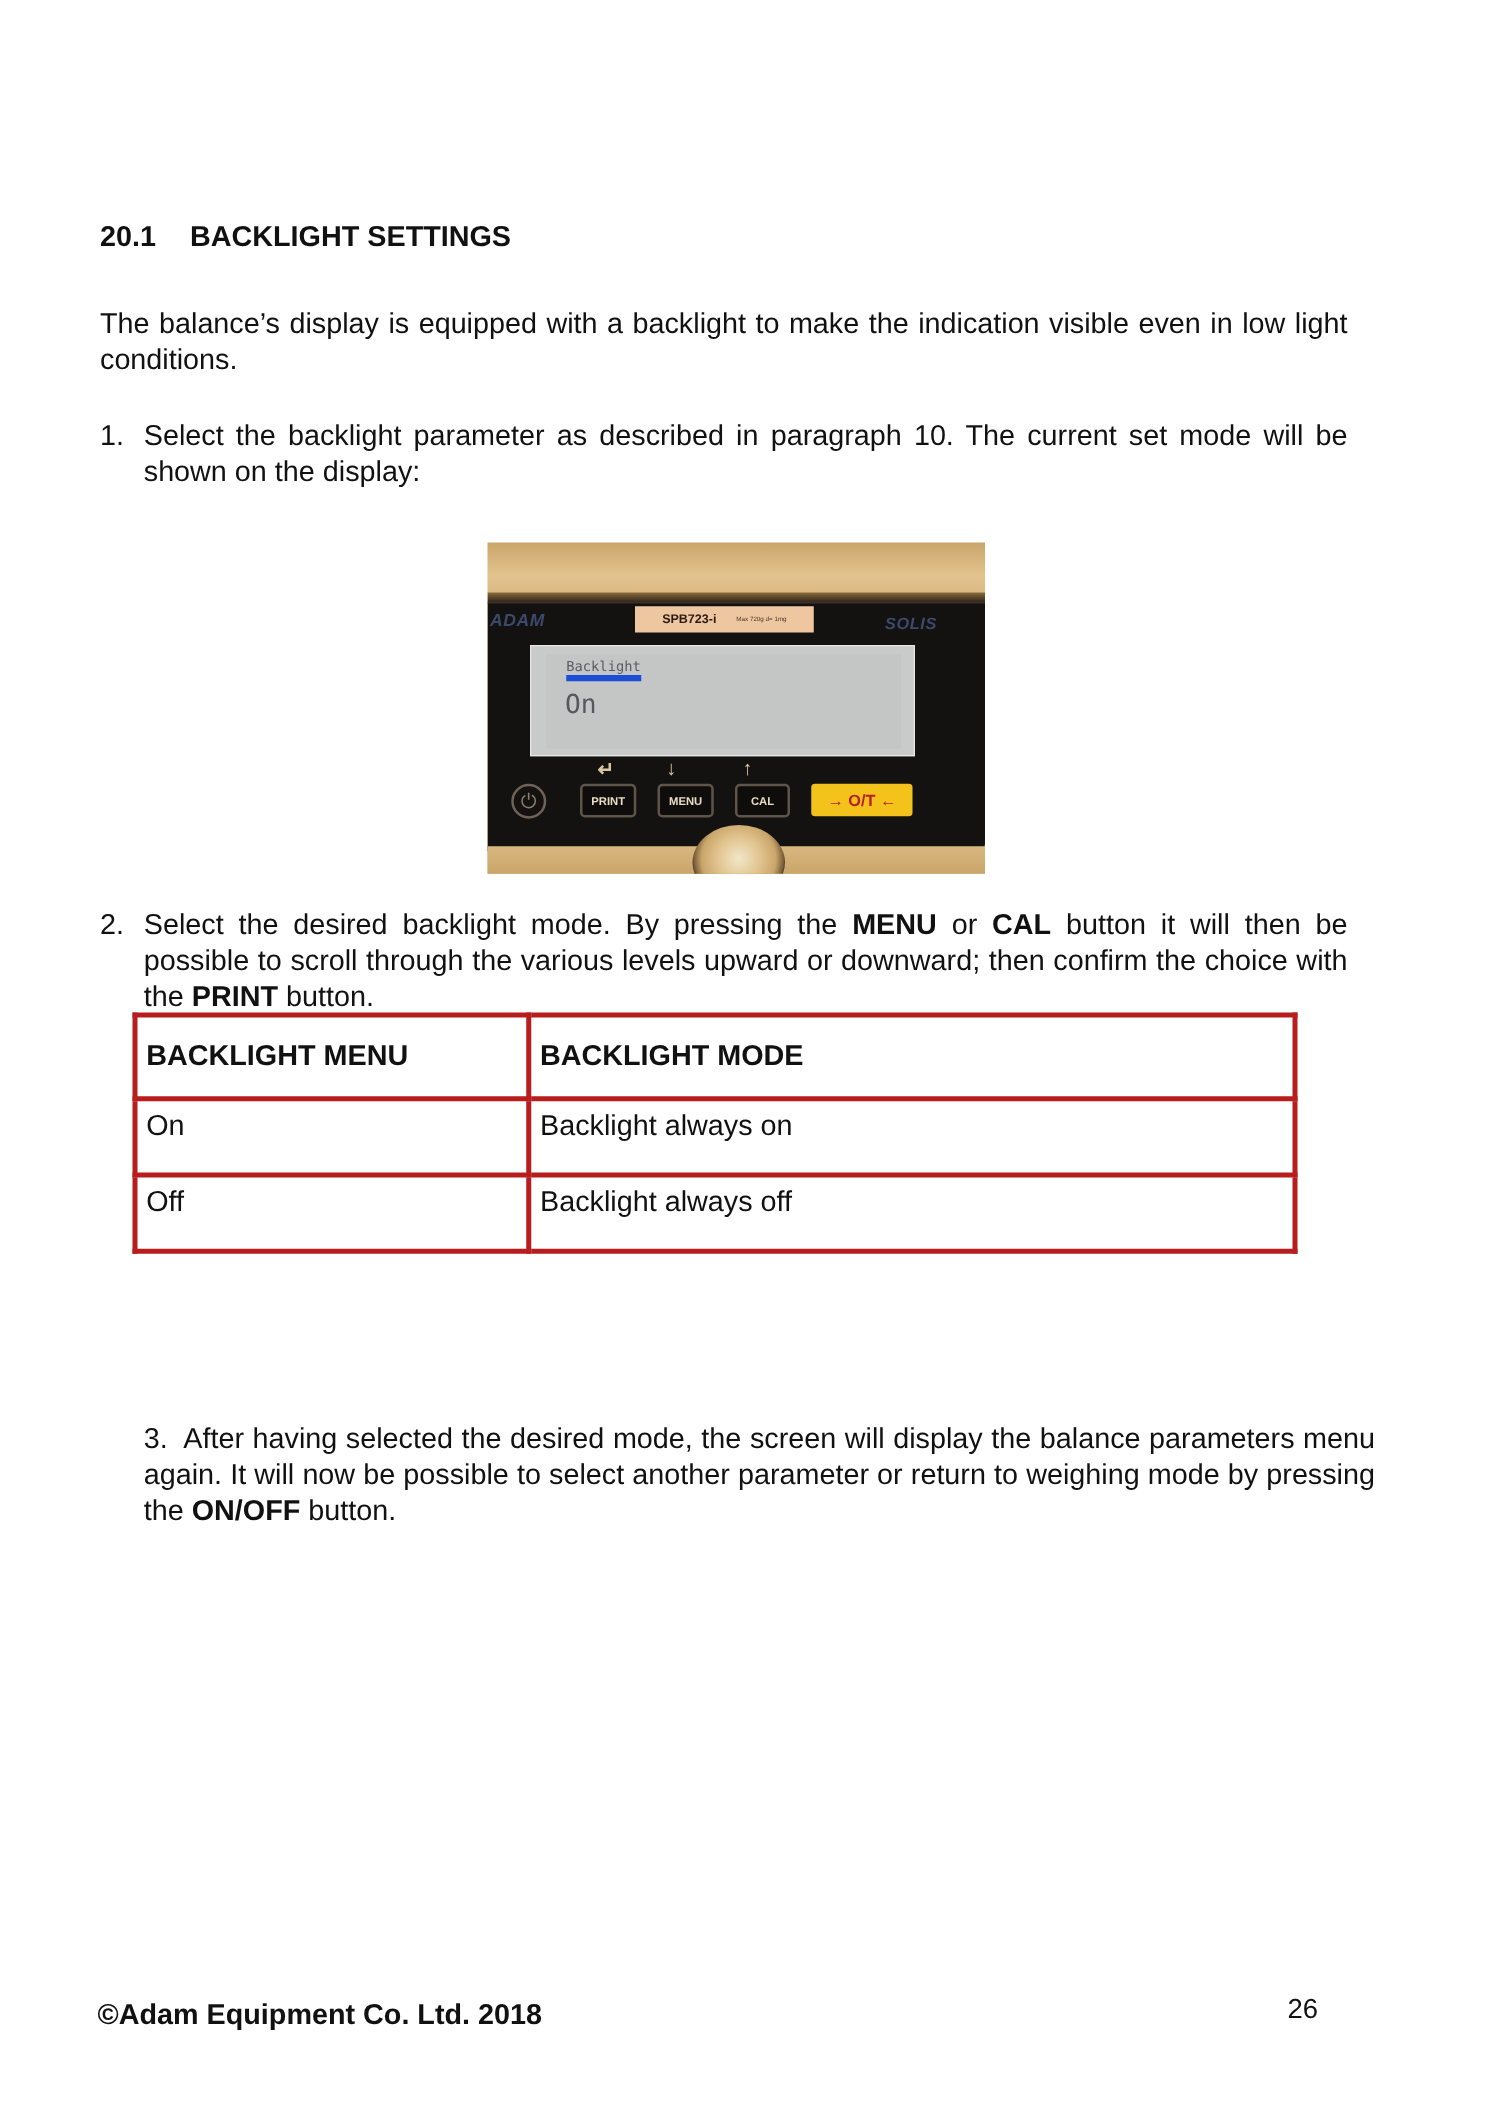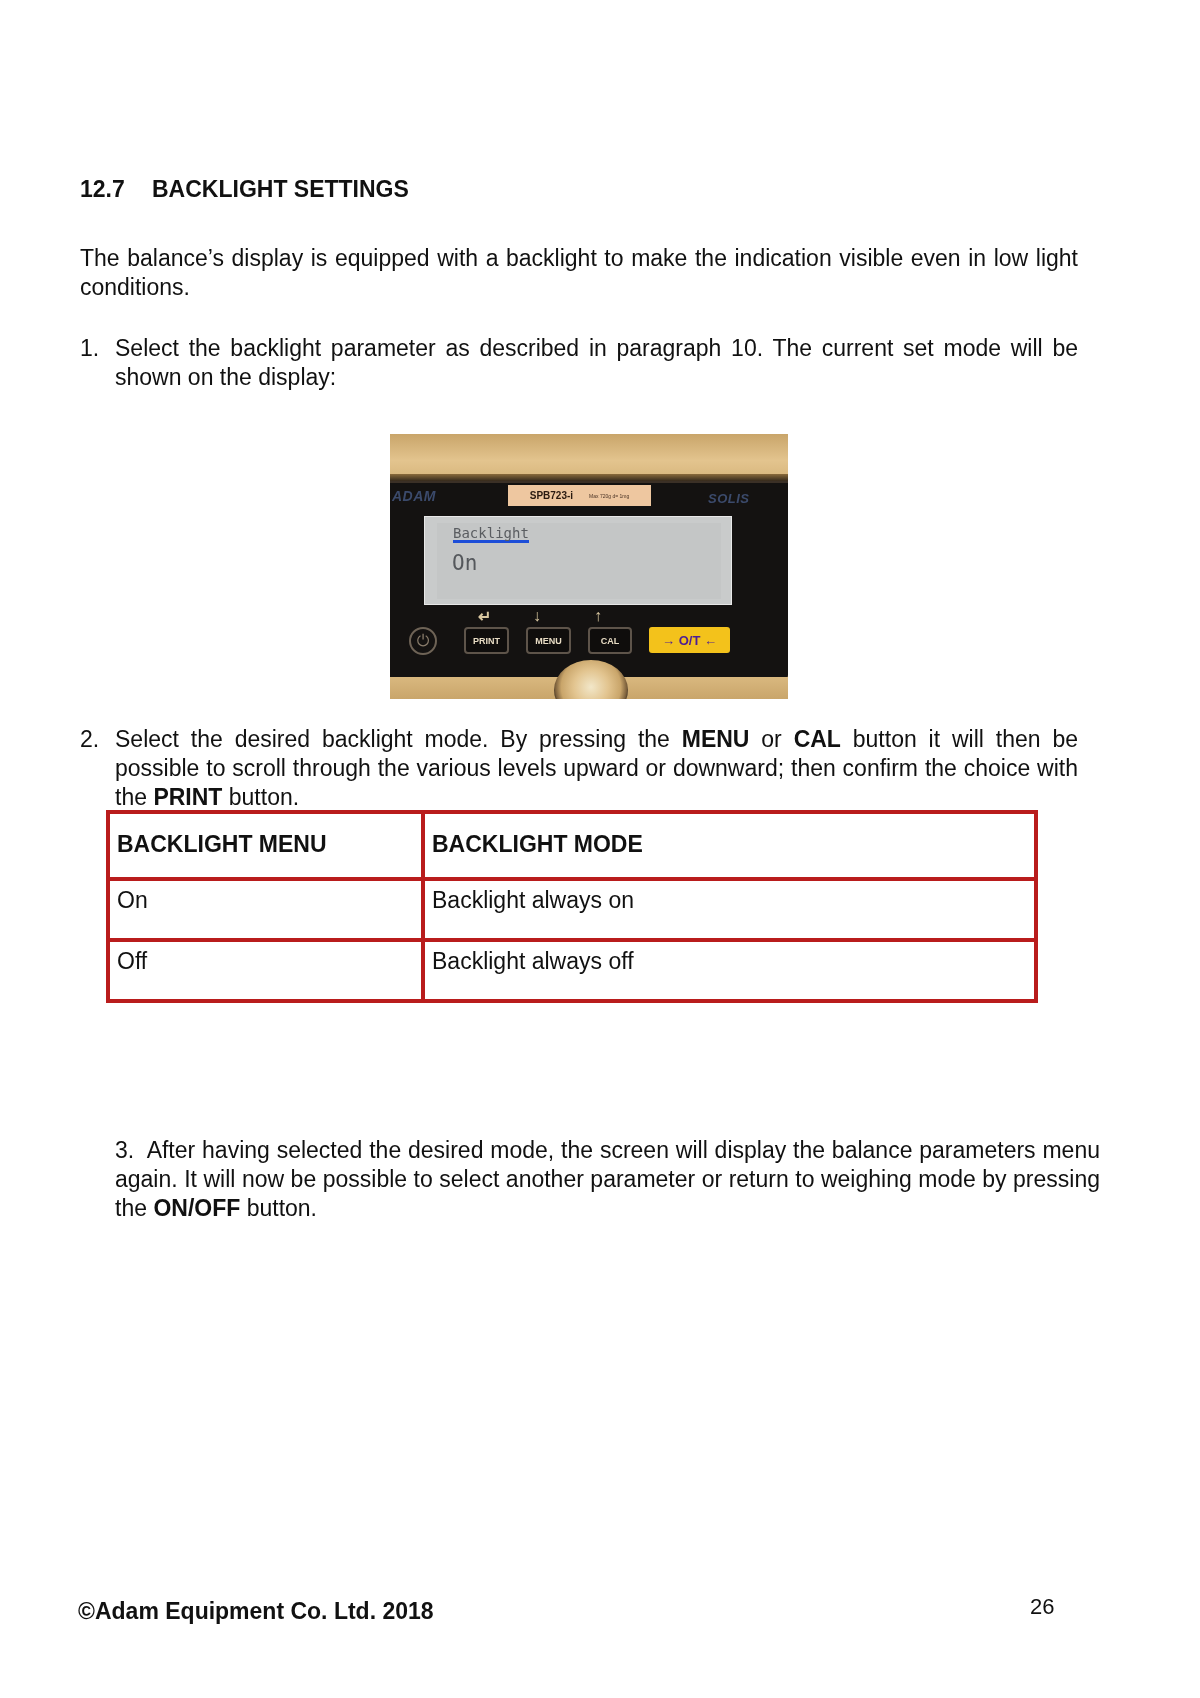--- a/index.html
+++ b/index.html
@@ -28,49 +28,49 @@
     .base { left: 0; top: 243px; width: 398px; height: 22px; background: linear-gradient(#d9b87f, #c9a56a); }
     .level-bump { left: 164px; top: 226px; width: 74px; height: 60px; border-radius: 50%;
                   background: radial-gradient(circle at 50% 45%, #f2e7c9 0%, #e2c48f 35%, #c9a56a 60%, #7b5f3b 72%, #141211 80%); }
     .brand-left { left: 2px; top: 54px; font-size: 14px; font-style: italic; font-weight: bold; color: #3b4a6b; letter-spacing: 0.5px; }
     .brand-right { left: 318px; top: 57px; font-size: 13px; font-style: italic; font-weight: bold; color: #3b4a6b; letter-spacing: 0.5px; }
     .plate { left: 118px; top: 51px; width: 143px; height: 21px; background: #eec7a0; display: flex; align-items: center; justify-content: center; gap: 16px; }
     .plate .model { font-size: 10px; font-weight: bold; color: #2a1a10; }
     .plate .spec { font-size: 5px; color: #4a3325; }
     .lcd { left: 34px; top: 82px; width: 308px; height: 89px; background: #c9cbcb; border: 1px solid #e8e8e8; box-sizing: border-box; }
     .lcd-inner { left: 12px; top: 6px; width: 284px; height: 76px; background: #c4c6c6; }
-    .lcd-title { left: 28px; top: 10px; font-family: "DejaVu Sans Mono", monospace; font-size: 14px; color: #5a5d61;
-                 border-bottom: 3px solid #1d4ed8; line-height: 13px; }
+    .lcd-title { left: 28px; top: 10px; font-family: "DejaVu Sans Mono", monospace; font-size: 11px; color: #5a5d61;
+                 border-bottom: 5px solid #1d4ed8; line-height: 13px; }
     .lcd-value { left: 27px; top: 34px; font-family: "DejaVu Sans Mono", monospace; font-size: 21px; color: #55585c; }
     .arrow { font-size: 16px; color: #d9c7a0; font-weight: bold; line-height: 16px; }
     .pwr { left: 19px; top: 193px; width: 28px; height: 28px; border-radius: 50%; border: 2px solid #6e6356;
            box-sizing: border-box; display: flex; align-items: center; justify-content: center; color: #8a7d6c; font-size: 16px; }
     .kbtn { height: 27px; top: 193px; border: 2px solid #5e544a; border-radius: 4px; box-sizing: border-box;
             background: #0f0d0c; color: #e8dcc4; font-size: 9px; font-weight: bold; display: flex; align-items: center; justify-content: center; }
     .otbtn { left: 259px; top: 193px; width: 81px; height: 26px; background: #f3c21b; border-radius: 3px;
-             color: #4c1d95; font-size: 13px; font-weight: bold; display: flex; align-items: center; justify-content: center; }
+             color: #b91c1c; font-size: 13px; font-weight: bold; display: flex; align-items: center; justify-content: center; }
 
     
     table.modes { position: absolute; left: 106px; top: 810px; width: 932px; border-collapse: collapse; }
     table.modes th, table.modes td { border: 4px solid #b91c1c; vertical-align: top; text-align: left;
              font-size: 23px; line-height: 29px; padding: 12px 7px 6px 7px; }
     table.modes th { font-weight: bold; height: 41px; padding-top: 16px; }
     table.modes td { padding-top: 5px; }
     table.modes col.c1 { width: 315px; }
     .r-auto td { height: 67px; }
     .r-on td, .r-off td { height: 46px; }
 
     .footer-left { left: 78px; top: 1598px; font-size: 23px; font-weight: bold; }
     .footer-right { left: 1030px; top: 1594px; font-size: 22px; }
   </style>
 </head>
 <body>
 
 <div class="abs heading">
-  <span class="num">12.7</span><span>BACKLIGHT SETTINGS</span>
+  <span class="num">20.1</span><span>BACKLIGHT SETTINGS</span>
 </div>
 
 <div class="abs para intro just-last">The balance’s display is equipped with a backlight to make the indication visible even in low light conditions.</div>
 
 <div class="abs para step step1">
   <span class="marker">1.</span>
   <div class="body just-last">Select the backlight parameter as described in paragraph 10. The current set mode will be shown on the display:</div>
 </div>
 
 <div class="abs photo">

